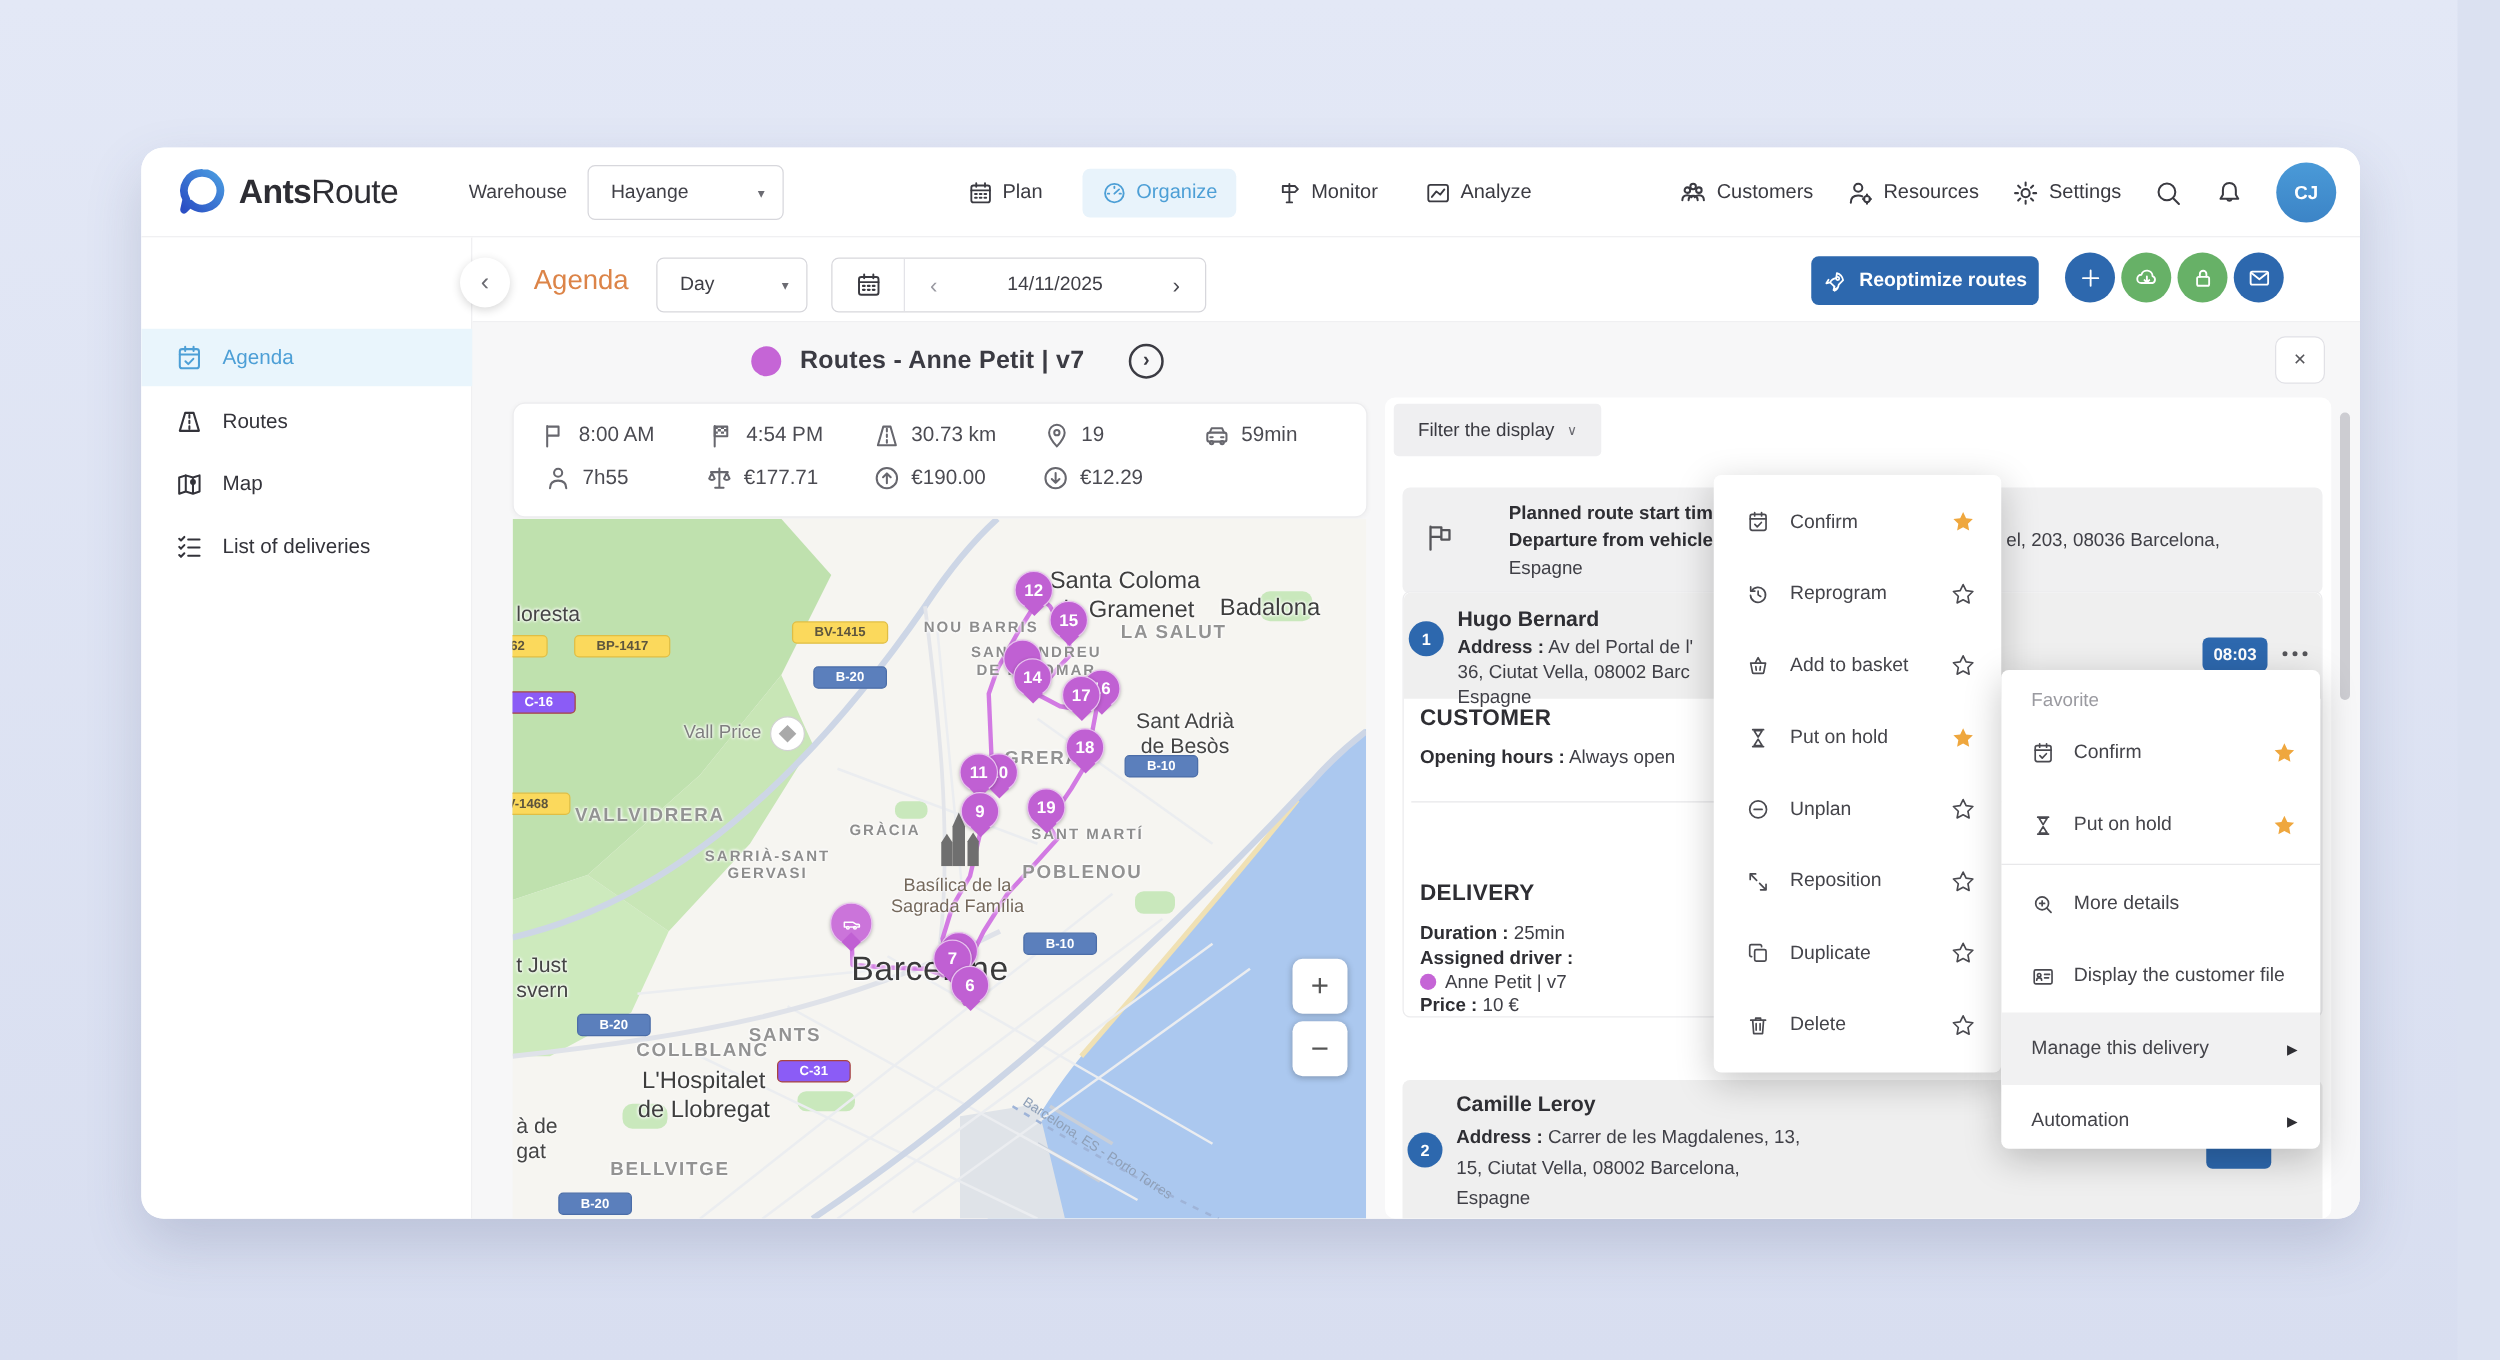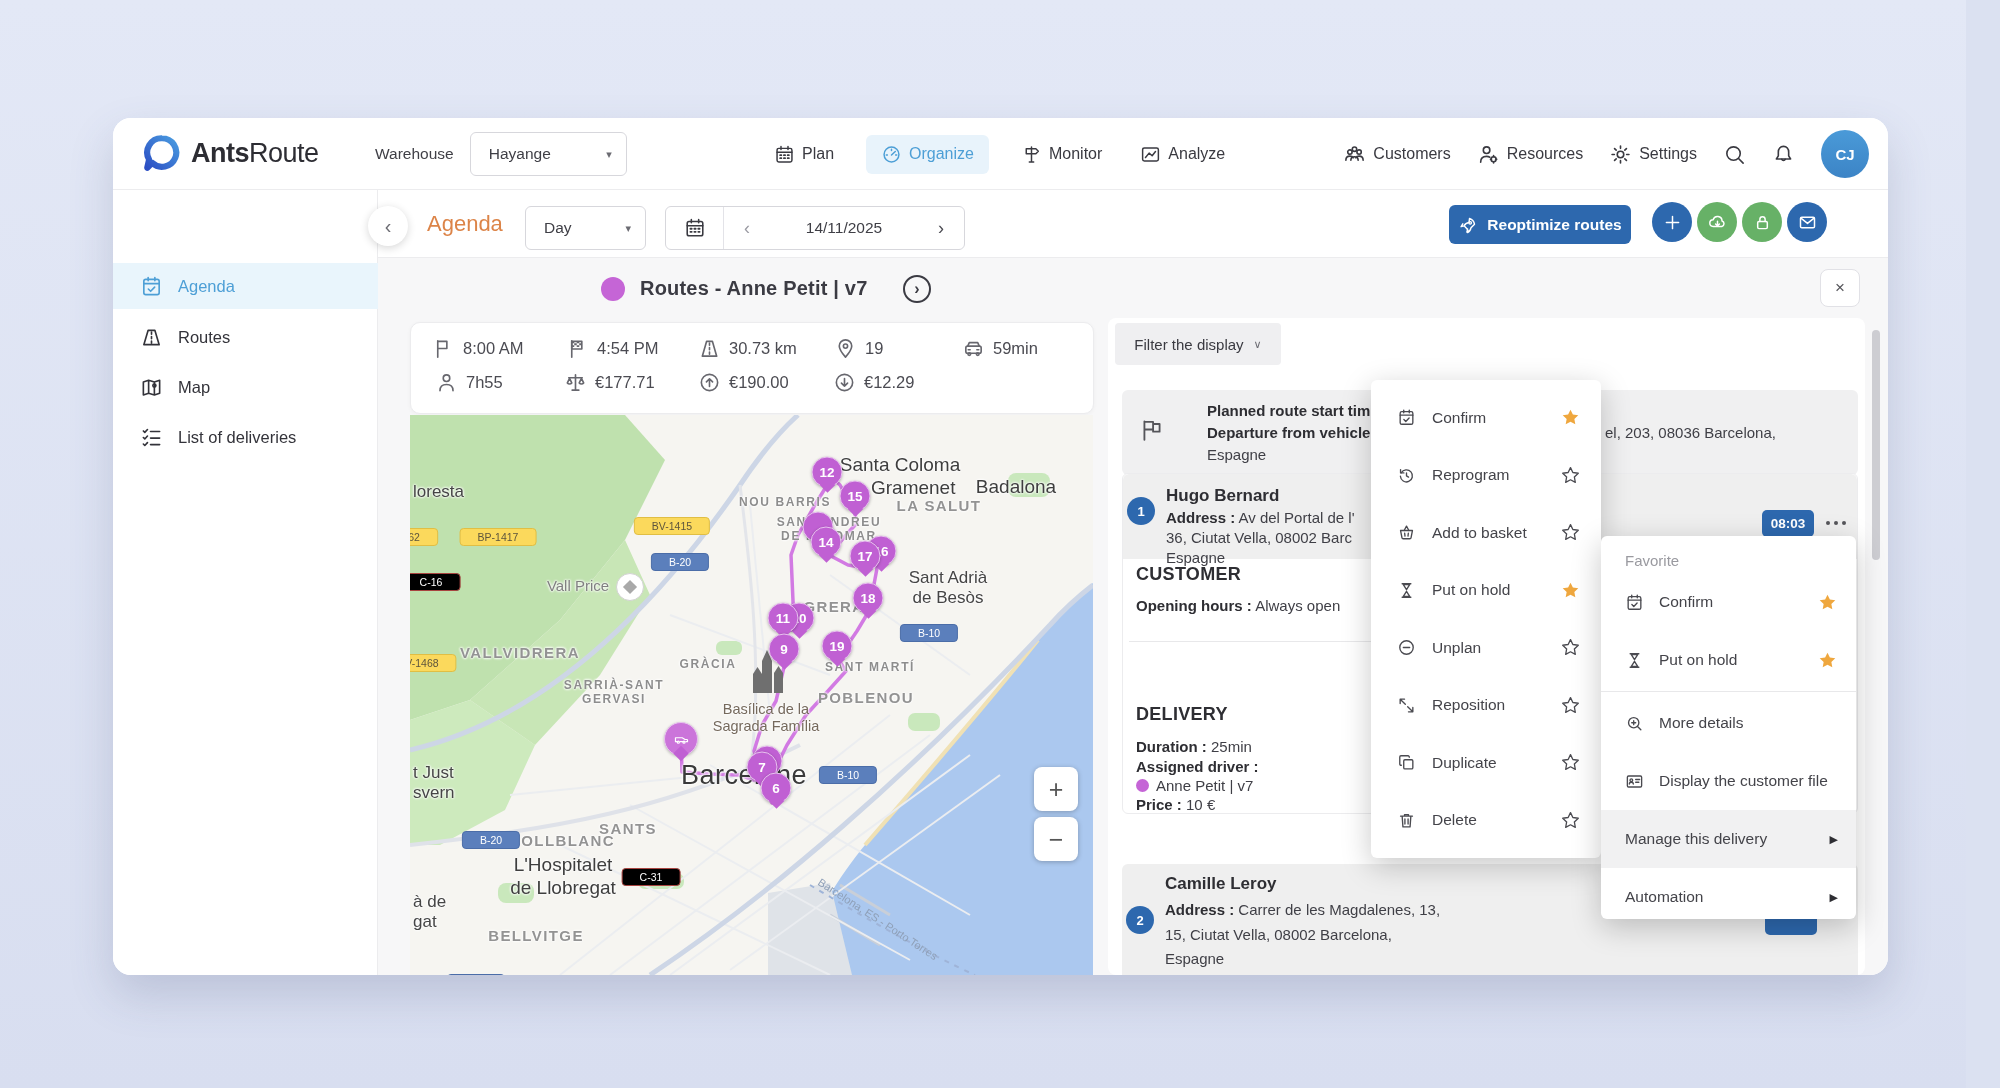--- a/index.html
+++ b/index.html
@@ -78,24 +78,24 @@
   .ml{position:absolute;transform:translate(-50%,-50%);text-align:center;white-space:pre-line;color:#616161;z-index:2;
     text-shadow:0 0 3px #fff,0 0 3px #fff,0 0 2px #fff;line-height:1.2;}
   .ml.town{font-size:17px;color:#454545;}
   .ml.townlg{font-size:19px;color:#3e3e3e;}
   .ml.city{font-size:27px;color:#3a3a3a;letter-spacing:.5px;}
   .ml.dist{font-size:12px;color:#8d8d8d;letter-spacing:1.6px;font-weight:bold;}
   .ml.distsm{font-size:15px;color:#939393;letter-spacing:1.4px;font-weight:bold;}
   .ml.poi{font-size:14.5px;color:#75695c;}
   .ml.poigray{font-size:15px;color:#7f7f7f;}
   .ml.edge{transform:translate(0,-50%);text-align:left;}
-  .rb{position:absolute;transform:translate(-50%,-50%);font-size:10.5px;font-weight:normal;padding:2px 17px;border-radius:4px;z-index:3;white-space:nowrap;margin-top:20px;}
+  .rb{position:absolute;transform:translate(-50%,-50%);font-size:10.5px;font-weight:bold;padding:2px 17px;border-radius:4px;z-index:3;white-space:nowrap;}
   .rb.y{background:#fbd95c;color:#5d553d;border:1px solid #e0be44;}
   .rb.b{background:#5b7fbc;color:#fff;border:1px solid #4b6da8;}
-  .rb.r{background:#000000;color:#fff;border:1px solid #a84440;}
+  .rb.r{background:#8b5cf6;color:#fff;border:1px solid #a84440;}
   .pin{position:absolute;width:31px;height:31px;border-radius:50%;background:#c060d3;border:1.5px solid #e8c2ef;
     transform:translate(-50%,-50%);display:flex;align-items:center;justify-content:center;
     color:#fff;font-size:13.5px;font-weight:bold;z-index:4;box-shadow:0 1px 3px rgba(0,0,0,.25);cursor:pointer;}
   .pin::after{content:"";position:absolute;left:50%;bottom:-4px;width:11px;height:11px;background:#c060d3;
     transform:translate(-50%,0) rotate(45deg);z-index:-1;}
   .zoombtn{position:absolute;left:624px;width:44px;height:44px;background:#fff;border-radius:8px;box-shadow:0 1px 5px rgba(0,0,0,.25);
     display:flex;align-items:center;justify-content:center;font-size:25px;color:#555;cursor:pointer;z-index:6;}
   .ferry{position:absolute;left:398px;top:498px;transform:rotate(33deg);font-size:11px;color:#8fa0b8;z-index:2;white-space:nowrap;}
   .shield{position:absolute;left:206px;top:158px;width:28px;height:28px;border-radius:50%;background:#fff;border:1px solid #d2d2d2;
     z-index:2;display:flex;align-items:center;justify-content:center;}

